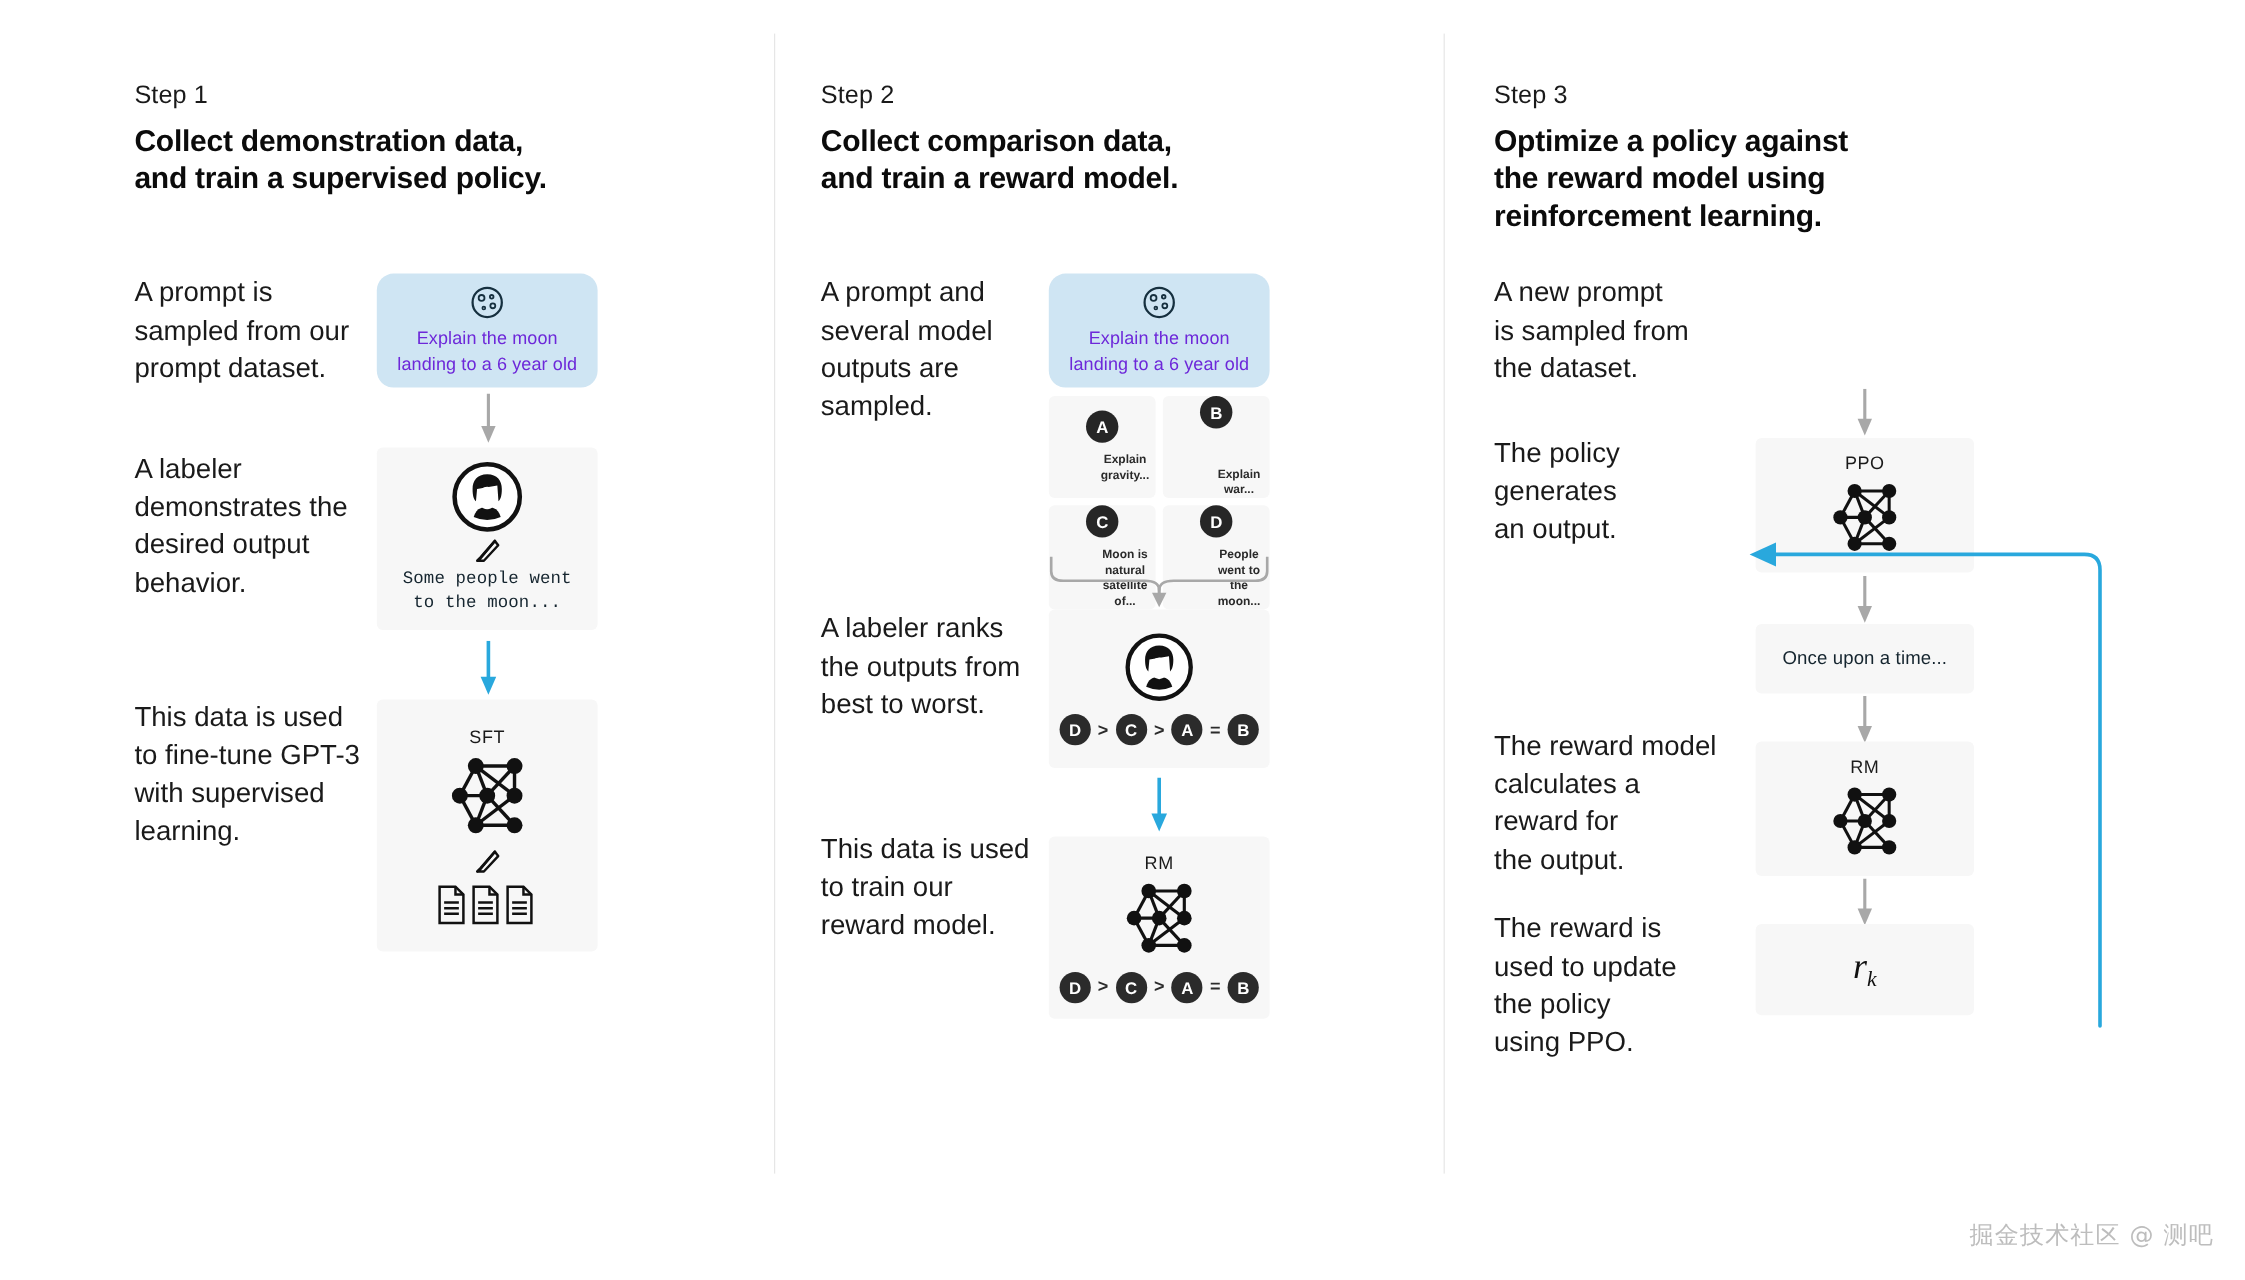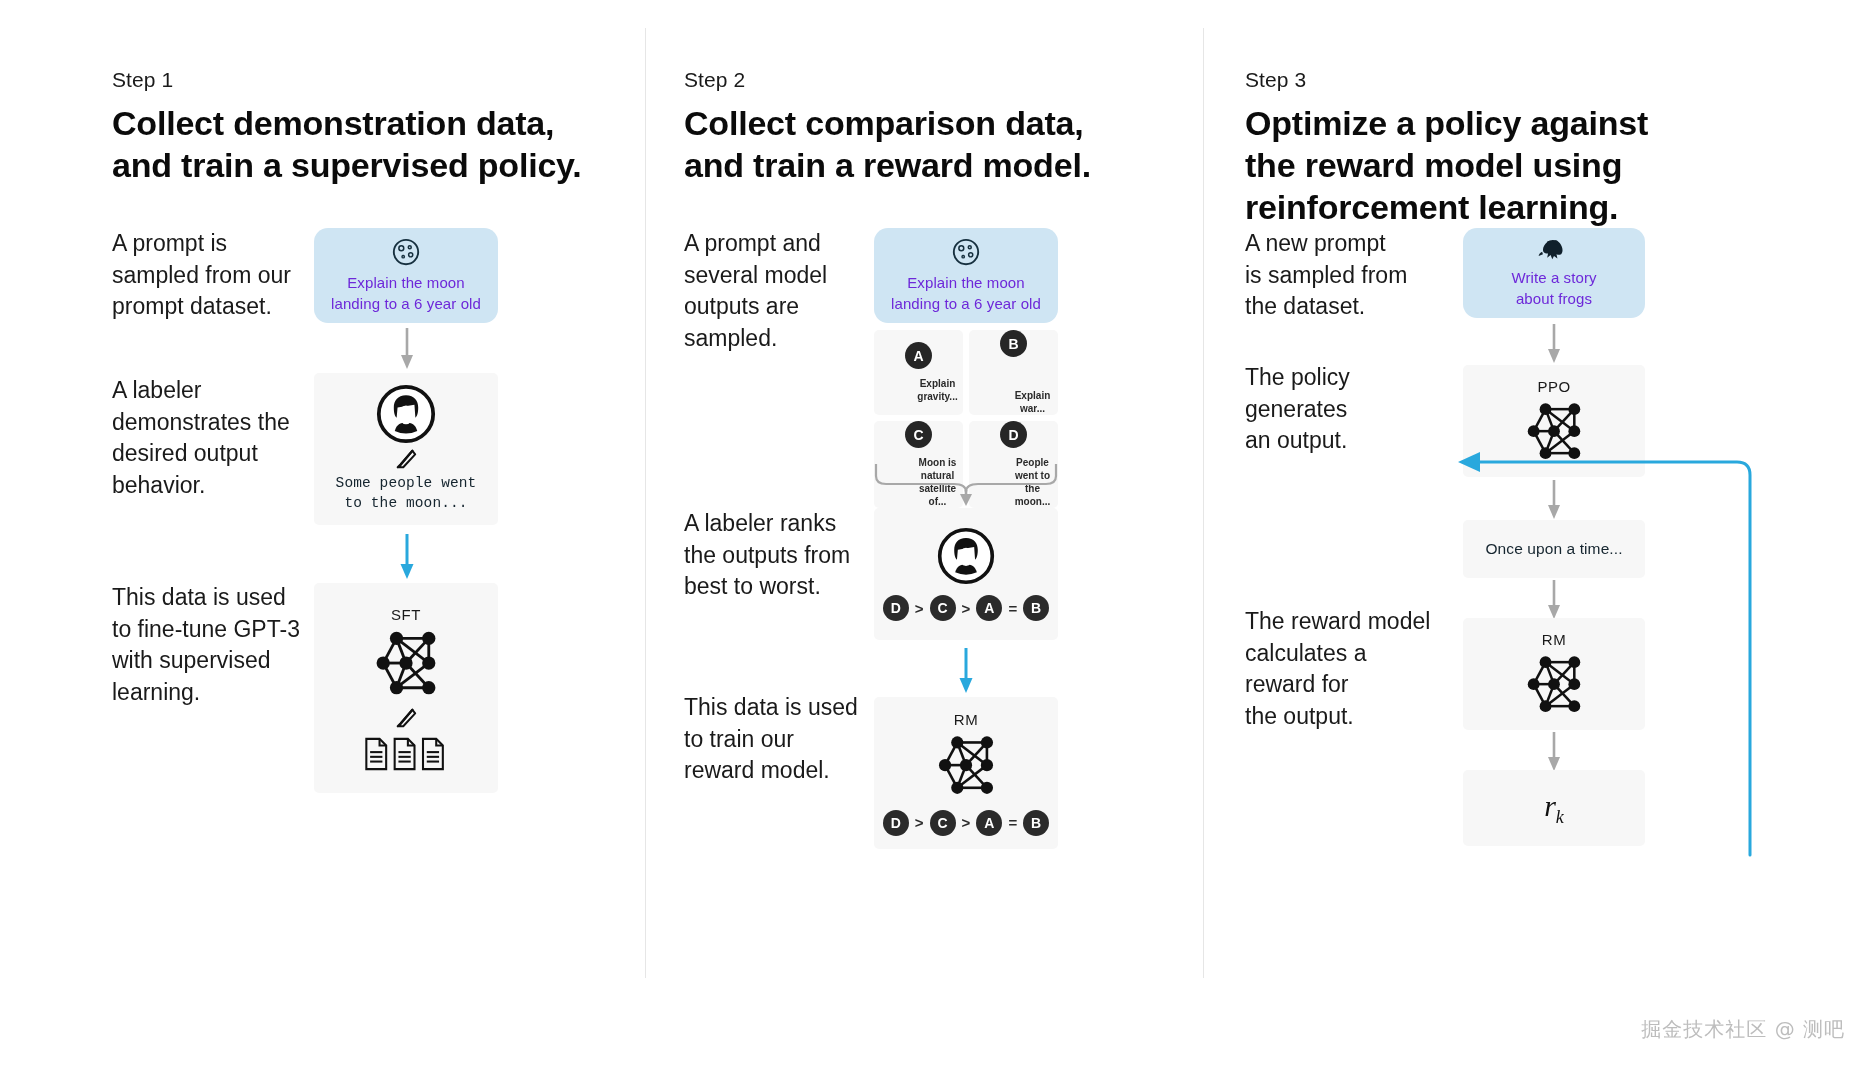--- a/index.html
+++ b/index.html
@@ -21,21 +21,21 @@
   .col-1{left:112px;width:510px;}
   .col-2{left:684px;width:510px;}
   .col-3{left:1245px;width:560px;}
 
   .step-label{
     position:absolute;left:0;top:68px;
     font-size:21px;font-weight:400;color:#1a1a1a;letter-spacing:.1px;
   }
   .step-title{
     position:absolute;left:0;top:103px;width:470px;
-    font-size:34px;font-weight:700;line-height:1.23;color:#0b0b0b;
+    font-size:25px;font-weight:700;line-height:1.23;color:#0b0b0b;
     letter-spacing:-.2px;
   }
 
   
   .desc{
     position:absolute;left:0;width:270px;
     font-size:23px;line-height:1.38;color:#1a1a1a;font-weight:400;
   }
   .col-3 .desc{width:230px;}
   .card{
@@ -343,33 +343,25 @@
     <div class="desc" style="top:228px;white-space:pre-line;">A new prompt
 is sampled from
 the dataset.</div>
     <div class="desc" style="top:362px;white-space:pre-line;">The policy
 generates
 an output.</div>
     <div class="desc" style="top:606px;white-space:pre-line;">The reward model
 calculates a
 reward for
 the output.</div>
-
-    <div class="card blue" style="left:218px;top:228px;width:182px;height:90px;">
-      <span>
-        <svg width="34" height="26" viewBox="0 0 40 30">
-          <path d="M12 6c3-4 11-4 15 1 3 4 4 9 2 12-1 2-4 2-6 1l1 5-4-3-2 4-2-5-4 3 1-5c-3 1-6-1-6-4 0-3 2-7 5-9z" fill="#10202b"></path>
-          <path d="M6 17c-2 1-4 3-4 5l5-2z" fill="#10202b"></path>
-          <circle cx="14" cy="7" r="2.6" fill="#10202b"></circle>
-          <circle cx="22" cy="6" r="2.6" fill="#10202b"></circle>
-        </svg>
-      </span>
-      <div class="card-text" style="white-space:pre-line;margin-top:5px;">Write a story
-about frogs</div>
-    </div>
+    <div class="desc" style="top:758px;white-space:pre-line;">The reward is
+used to update
+the policy
+using PPO.</div>
+
 
     <div class="arrow" style="left:300px;top:324px;">
       <svg width="18" height="40" viewBox="0 0 18 40">
         <line x1="9" y1="0" x2="9" y2="26" stroke="#a8a8a8" stroke-width="2.6"></line>
         <polygon points="3,25 15,25 9,39" fill="#a8a8a8"></polygon>
       </svg>
     </div>
 
     <div class="card" style="left:218px;top:365px;width:182px;height:112px;">
       <div class="nn-label">PPO</div>

